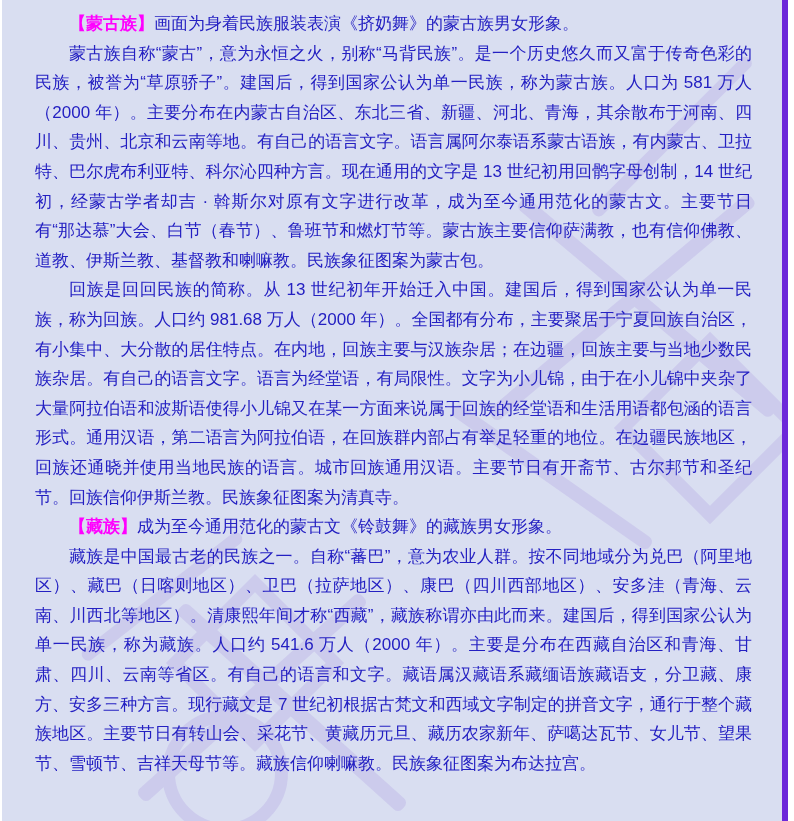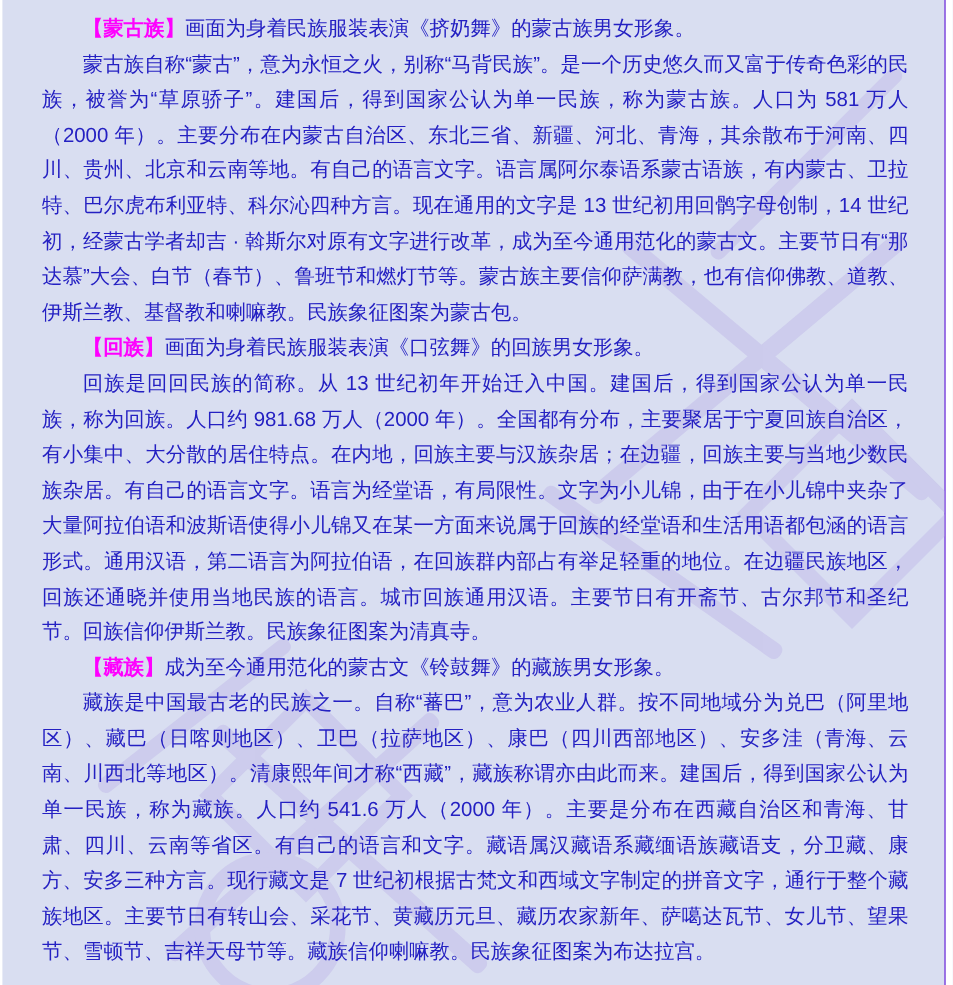--- a/index.html
+++ b/index.html
@@ -7,21 +7,21 @@
     width: 794px; height: 821px;
     background: #ffffff;
     position: relative;
     overflow: hidden;
     font-family: "Liberation Sans", sans-serif;
   }
   .page {
     position: absolute;
     left: 2px; top: 0; right: 6px; bottom: 0;
     background: #d9def1;
-    border-right: 1px solid #6d28d9;
+    border-right: 6px solid #6d28d9;
     overflow: hidden;
   }
   
   .watermark { position: absolute; inset: 0; z-index: 0; opacity: 0.55; }
   .wm-bar, .wm-diamond, .wm-ring { position: absolute; }
   .wm-bar { background: #c3bde9; border-radius: 6px; }
   .wm-diamond { border: 13px solid #c3bde9; background: transparent; }
   .wm-ring { border: 13px solid #c3bde9; border-radius: 50%; background: transparent; }
 
   .content {
@@ -58,21 +58,20 @@
   </div>
 
   <div class="content">
 
     <section>
       <p><span class="section-label">【蒙古族】</span><span>画面为身着民族服装表演《挤奶舞》的蒙古族男女形象。</span></p>
       <p>蒙古族自称“蒙古”，意为永恒之火，别称“马背民族”。是一个历史悠久而又富于传奇色彩的民族，被誉为“草原骄子”。建国后，得到国家公认为单一民族，称为蒙古族。人口为 581 万人（2000 年）。主要分布在内蒙古自治区、东北三省、新疆、河北、青海，其余散布于河南、四川、贵州、北京和云南等地。有自己的语言文字。语言属阿尔泰语系蒙古语族，有内蒙古、卫拉特、巴尔虎布利亚特、科尔沁四种方言。现在通用的文字是 13 世纪初用回鹘字母创制，14 世纪初，经蒙古学者却吉 · 斡斯尔对原有文字进行改革，成为至今通用范化的蒙古文。主要节日有“那达慕”大会、白节（春节）、鲁班节和燃灯节等。蒙古族主要信仰萨满教，也有信仰佛教、道教、伊斯兰教、基督教和喇嘛教。民族象征图案为蒙古包。</p>
     </section>
 
     <section>
-      <p><span class="section-label">【回族】</span><span>画面为身着民族服装表演《口弦舞》的回族男女形象。</span></p>
       <p>回族是回回民族的简称。从 13 世纪初年开始迁入中国。建国后，得到国家公认为单一民族，称为回族。人口约 981.68 万人（2000 年）。全国都有分布，主要聚居于宁夏回族自治区，有小集中、大分散的居住特点。在内地，回族主要与汉族杂居；在边疆，回族主要与当地少数民族杂居。有自己的语言文字。语言为经堂语，有局限性。文字为小儿锦，由于在小儿锦中夹杂了大量阿拉伯语和波斯语使得小儿锦又在某一方面来说属于回族的经堂语和生活用语都包涵的语言形式。通用汉语，第二语言为阿拉伯语，在回族群内部占有举足轻重的地位。在边疆民族地区，回族还通晓并使用当地民族的语言。城市回族通用汉语。主要节日有开斋节、古尔邦节和圣纪节。回族信仰伊斯兰教。民族象征图案为清真寺。</p>
     </section>
 
     <section>
       <p><span class="section-label">【藏族】</span><span>成为至今通用范化的蒙古文《铃鼓舞》的藏族男女形象。</span></p>
       <p>藏族是中国最古老的民族之一。自称“蕃巴”，意为农业人群。按不同地域分为兑巴（阿里地区）、藏巴（日喀则地区）、卫巴（拉萨地区）、康巴（四川西部地区）、安多洼（青海、云南、川西北等地区）。清康熙年间才称“西藏”，藏族称谓亦由此而来。建国后，得到国家公认为单一民族，称为藏族。人口约 541.6 万人（2000 年）。主要是分布在西藏自治区和青海、甘肃、四川、云南等省区。有自己的语言和文字。藏语属汉藏语系藏缅语族藏语支，分卫藏、康方、安多三种方言。现行藏文是 7 世纪初根据古梵文和西域文字制定的拼音文字，通行于整个藏族地区。主要节日有转山会、采花节、黄藏历元旦、藏历农家新年、萨噶达瓦节、女儿节、望果节、雪顿节、吉祥天母节等。藏族信仰喇嘛教。民族象征图案为布达拉宫。</p>
     </section>
 
   </div>
 </div>

